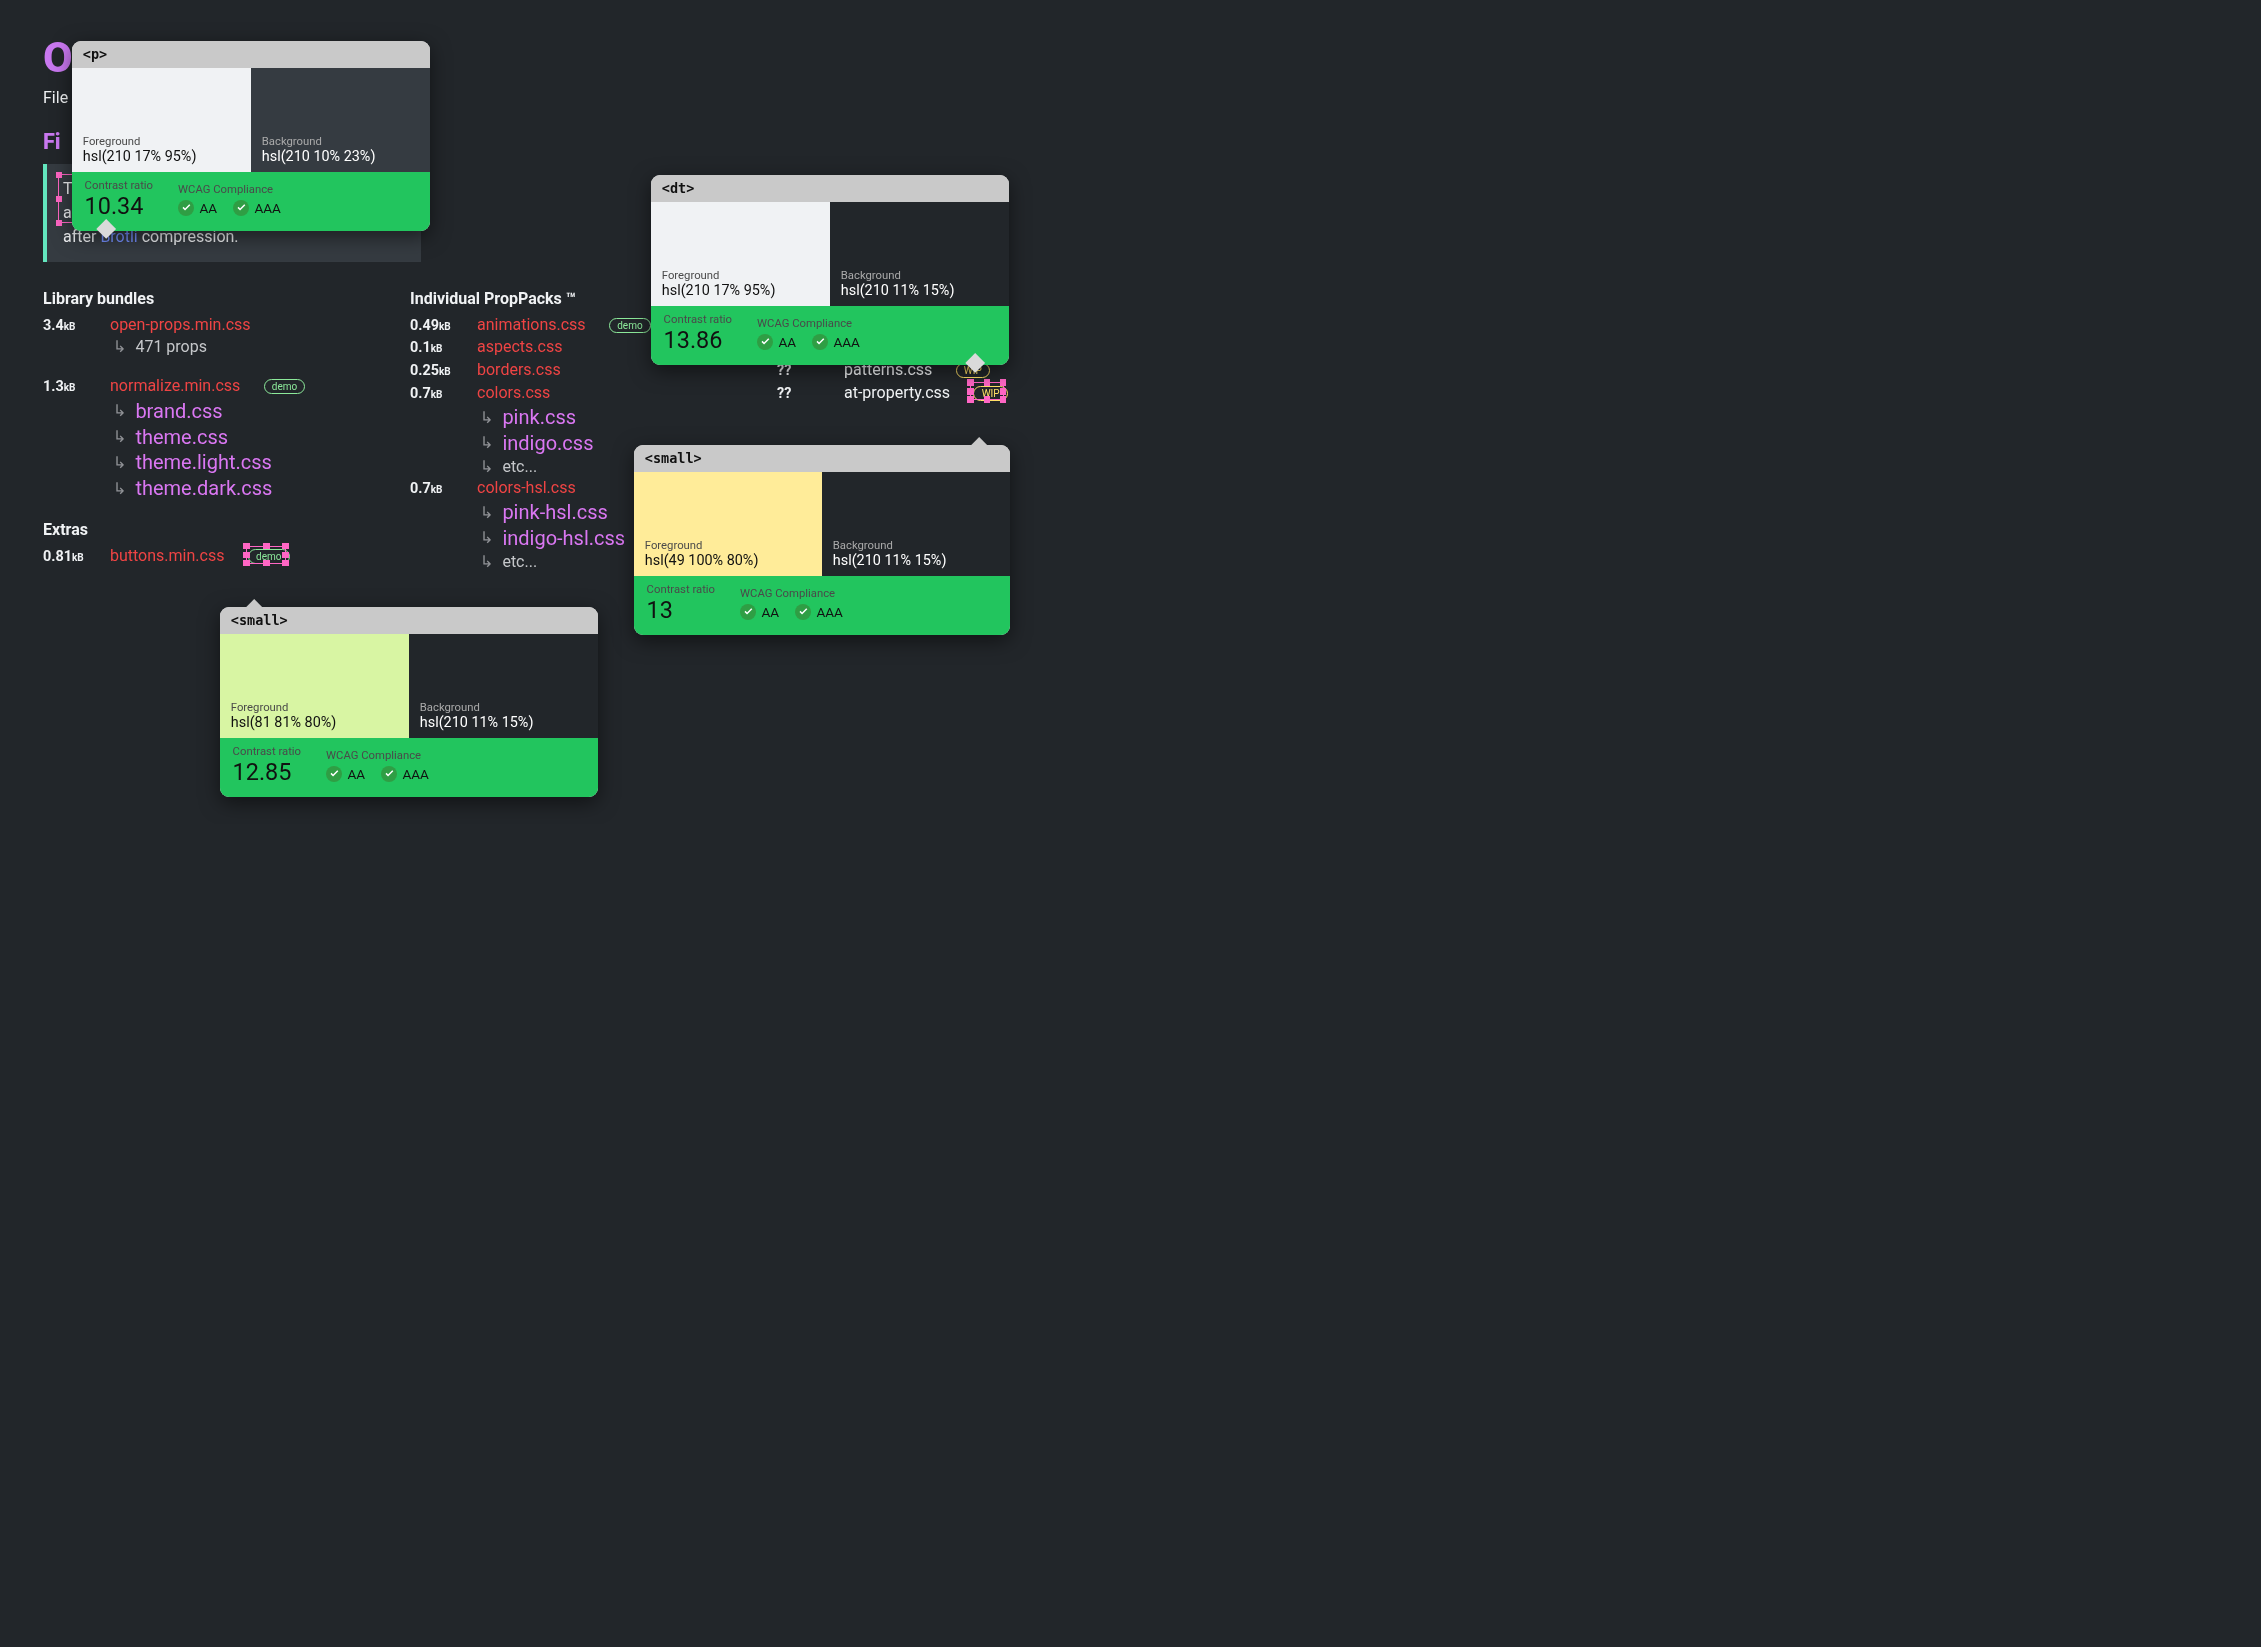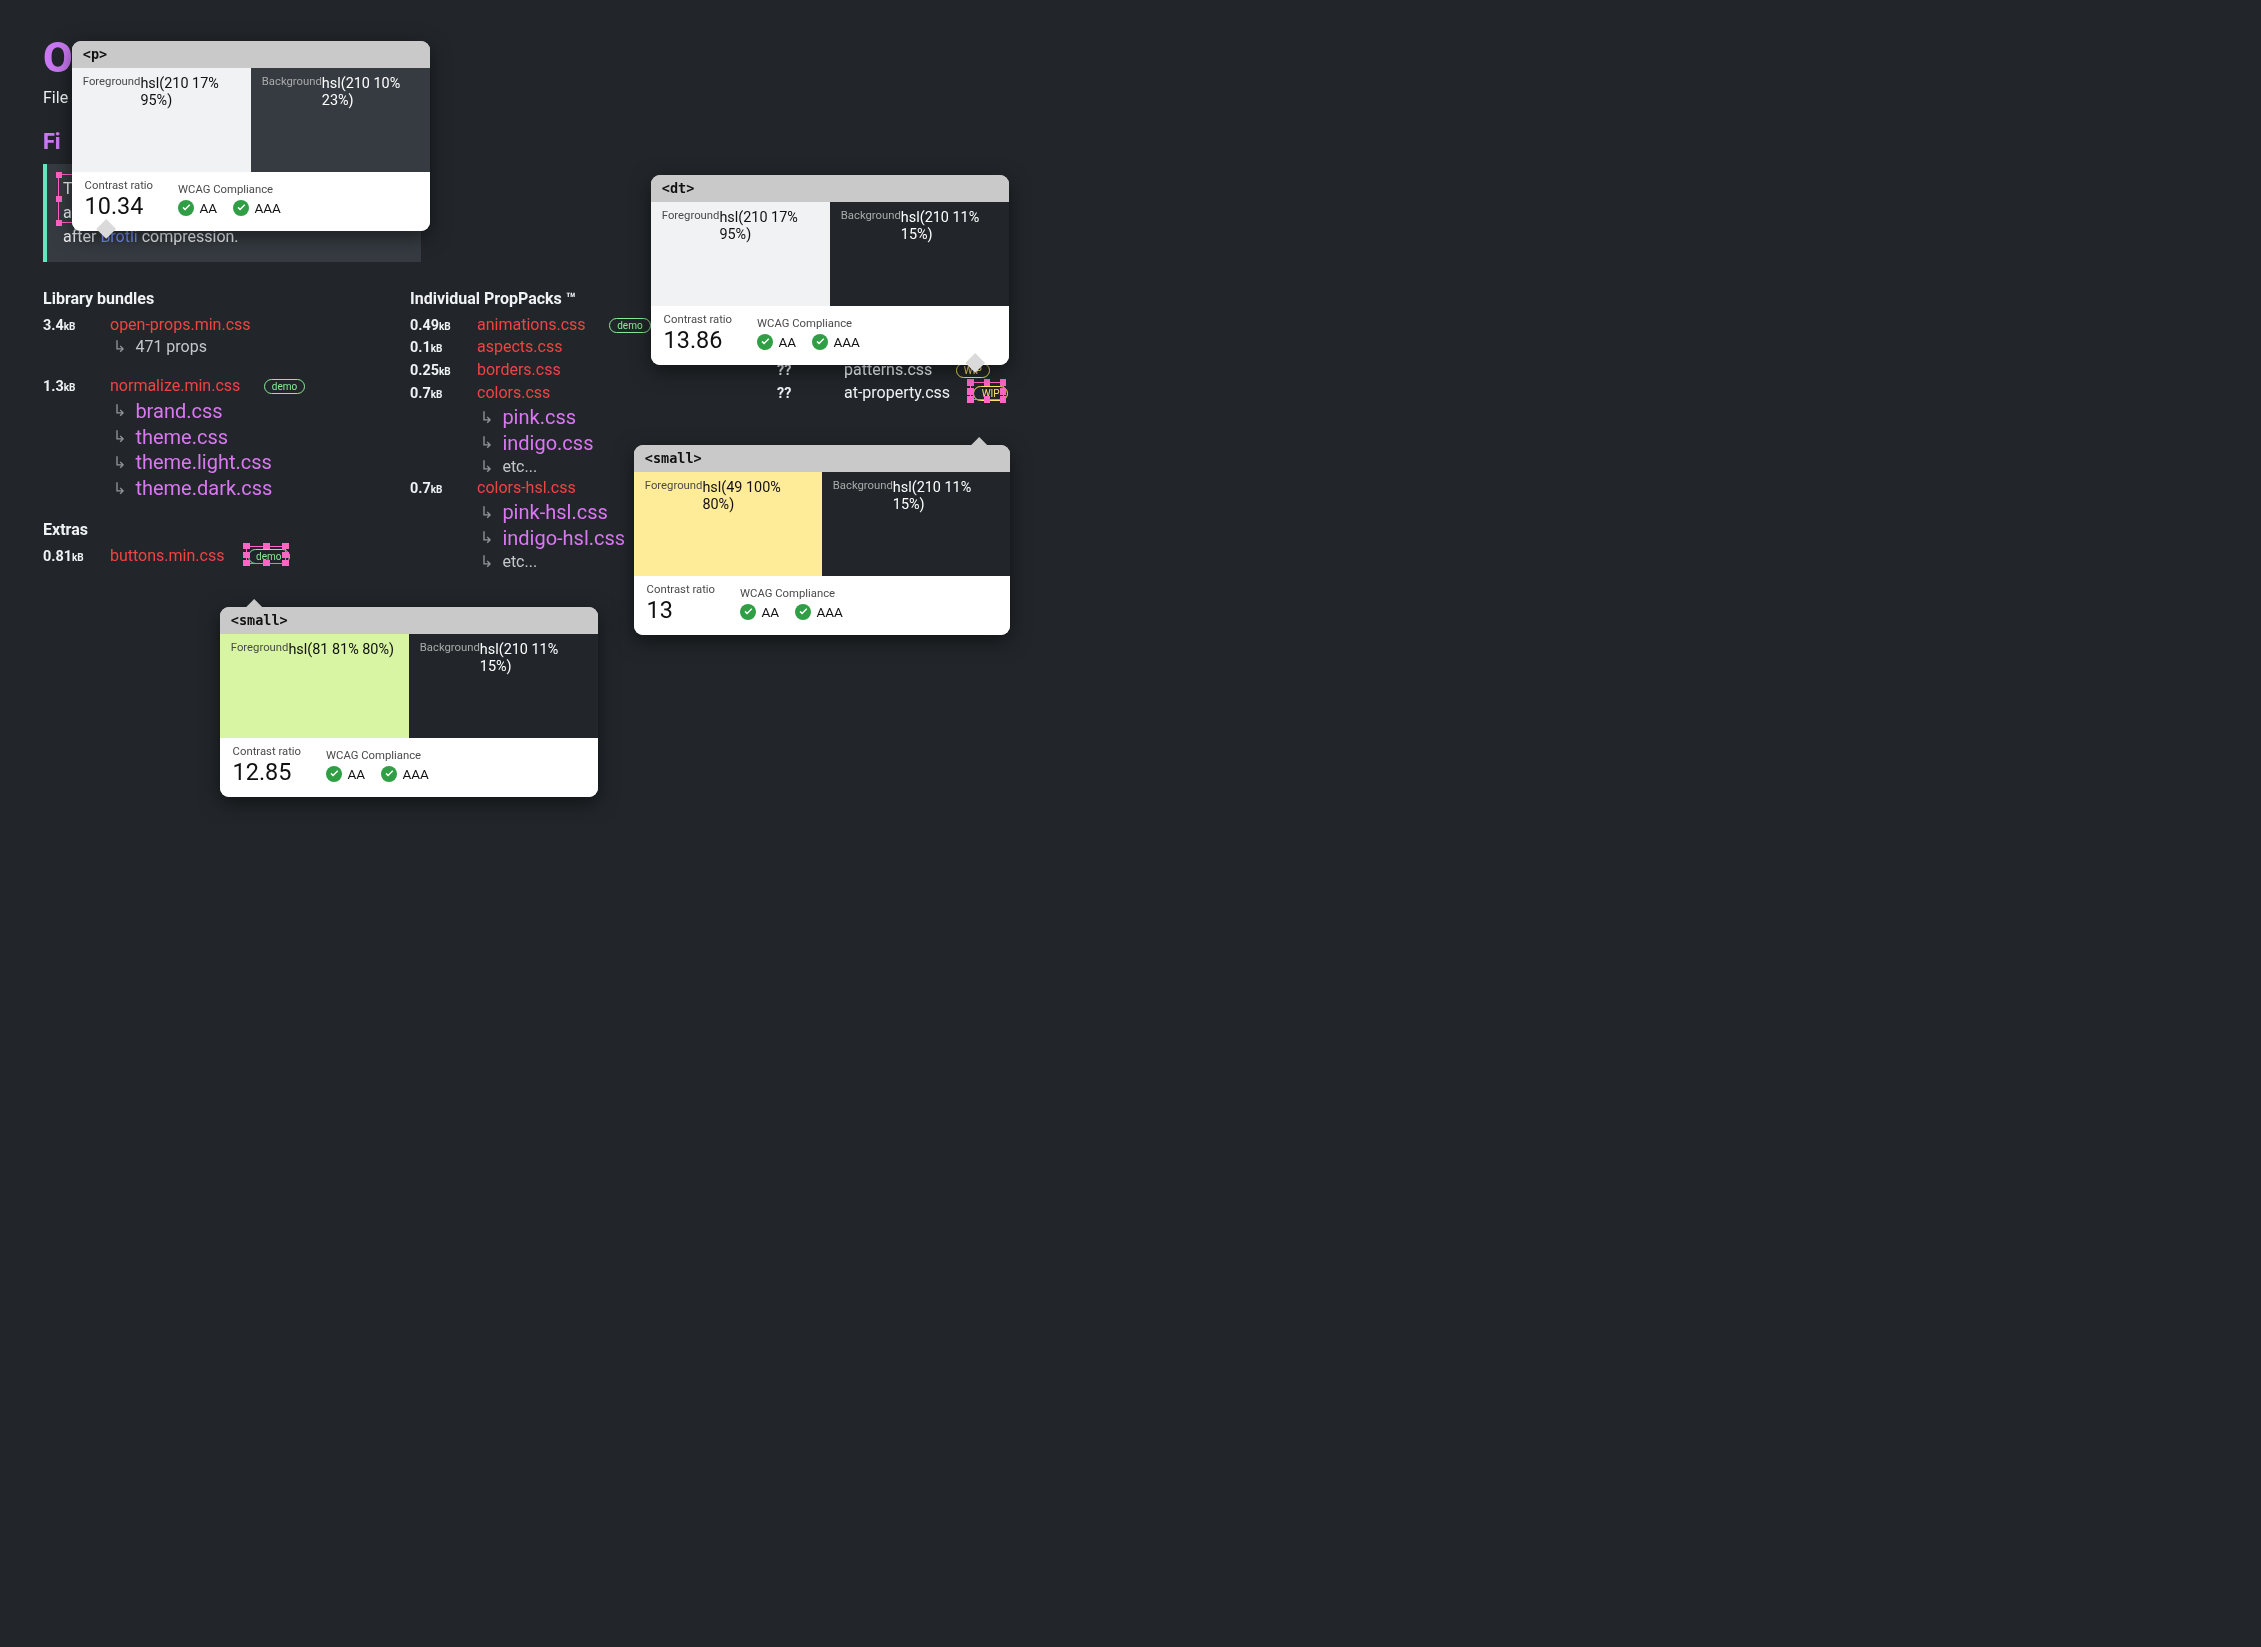--- a/index.html
+++ b/index.html
@@ -140,29 +140,29 @@
   padding: 5.4px 10.8px 5.4px 10.8px;
   background: #c9c9c9;
   border-top-left-radius: 9px;
   border-top-right-radius: 9px;
   font-family: ui-monospace, Menlo, Consolas, monospace;
   font-size: 13.5px;
   font-weight: 700;
   color: #111;
 }
 .card .swatches { display:flex; height:104px; }
-.swatch { flex:1; display:flex; justify-content:flex-start; padding:7.2px 10.8px; }
+.swatch { flex:1; display:flex; flex-direction:column; justify-content:flex-end; padding:7.2px 10.8px; }
 .swatch .lbl { font-size: 11.3px; color:#4a4a4a; }
 .swatch .val { font-size: 14.4px; color:#111; }
 .swatch.dark .lbl { color:#aaa; }
 .swatch.dark .val { color:#fff; }
 .card .foot {
   display:flex; align-items:center; gap: 25px;
   padding: 7.2px 12.6px 10.8px 12.6px;
-  background: #ffffff;
+  background: #22c55e;
   border-bottom-left-radius: 9px;
   border-bottom-right-radius: 9px;
 }
 .cr-block .cr-lbl { font-size:11.3px; color:#4a4a4a; }
 .cr-block .cr-val { font-size:23.4px; color:#111; font-weight:400; }
 .wcag .w-lbl { font-size:11.3px; color:#4a4a4a; margin-bottom:3.6px;}
 .wcag .w-row { display:flex; gap:16px; align-items:center; }
 .chip { display:flex; align-items:center; gap:5.4px; font-size:13.5px; color:#111;}
 .chip .dot {
   width:16px; height:16px; border-radius:899px; background:#2f9e44;

